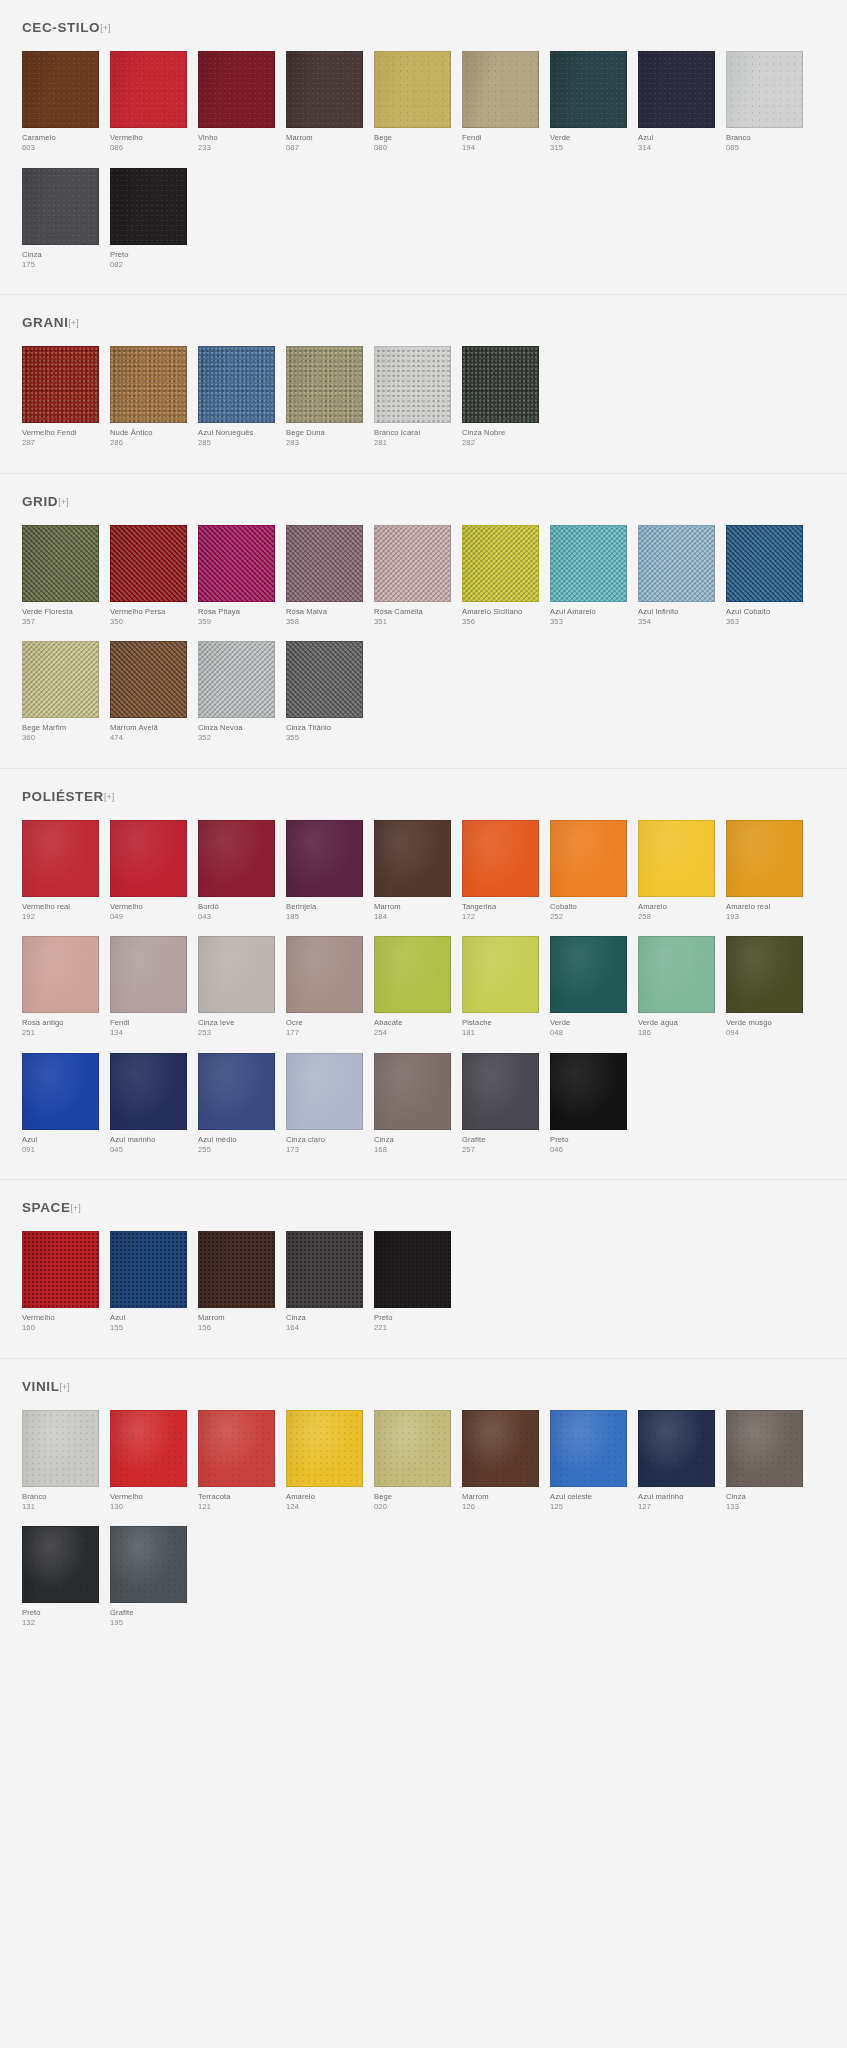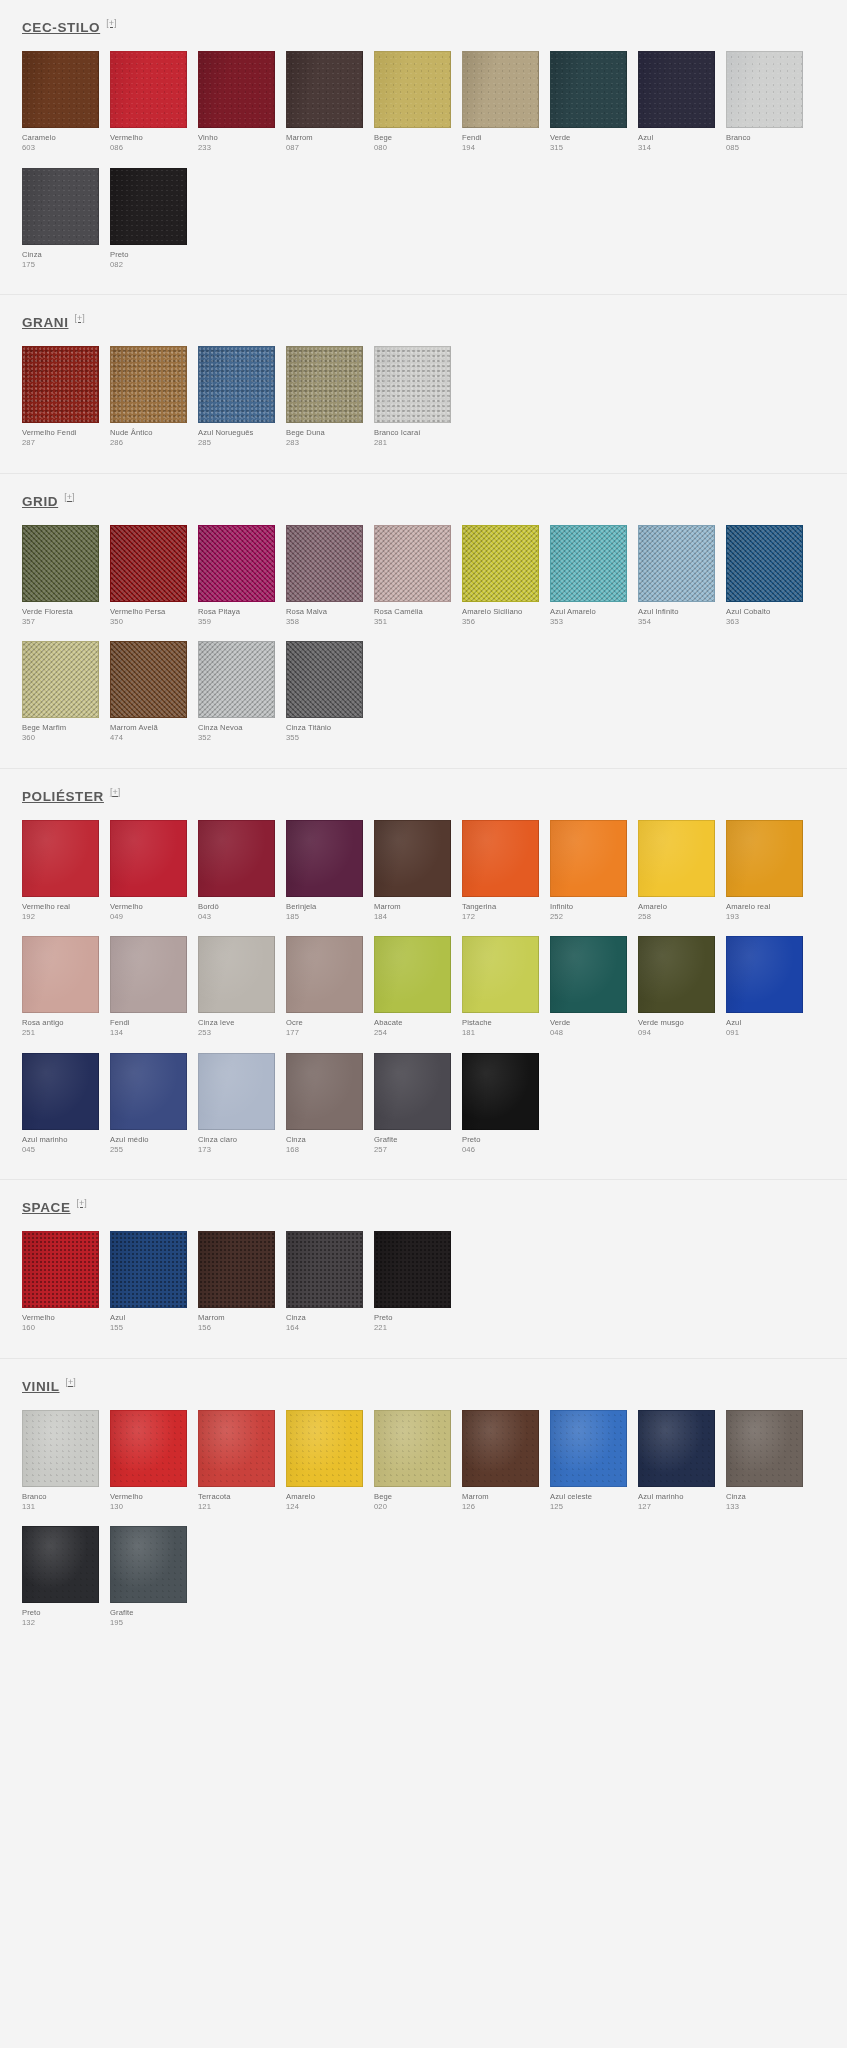--- a/index.html
+++ b/index.html
@@ -27,23 +27,21 @@
   .section-inner {
     padding: 20px 22px 10px 22px;
   }
   .section-title {
     font-size: 13.5px;
     font-weight: bold;
     letter-spacing: 0.6px;
     color: #5a5a5a;
     margin: 0 0 16px 0;
     display: flex;
-    align-items: flex-start;
-    gap: 6px;
-    text-decoration: underline;
+    align-items: flex-end;
   }
   .section-title .plus {
     font-size: 9px;
     font-weight: normal;
     color: #9a9a9a;
     letter-spacing: 0;
     position: relative;
     top: -2px;
   }
 
@@ -218,20 +216,25 @@
             <div class="swatch">
               <div class="swatch-chip tex-grain" style="background: linear-gradient(105deg, rgb(141, 133, 102) 0%, rgb(154, 146, 113) 38%, rgb(154, 146, 113) 100%);"></div>
               <div class="swatch-name">Bege Duna</div>
               <div class="swatch-code">283</div>
             </div>
             <div class="swatch">
               <div class="swatch-chip tex-grain" style="background: linear-gradient(105deg, rgb(194, 194, 192) 0%, rgb(205, 205, 203) 38%, rgb(205, 205, 203) 100%);"></div>
               <div class="swatch-name">Branco Icaraí</div>
               <div class="swatch-code">281</div>
             </div>
+            <div class="swatch">
+              <div class="swatch-chip tex-grain" style="background: linear-gradient(105deg, rgb(43, 49, 43) 0%, rgb(51, 58, 51) 38%, rgb(51, 58, 51) 100%);"></div>
+              <div class="swatch-name">Cinza Nobre</div>
+              <div class="swatch-code">282</div>
+            </div>
           </div>
         </div>
       </div>
       <div class="section">
         <div class="section-divider"></div>
         <div class="section-inner">
           <h2 class="section-title">
             <span>GRID</span>
             <span class="plus">[+]</span>
           </h2>
@@ -337,21 +340,21 @@
               <div class="swatch-name">Marrom</div>
               <div class="swatch-code">184</div>
             </div>
             <div class="swatch">
               <div class="swatch-chip tex-flat" style="background: linear-gradient(105deg, rgb(213, 82, 28) 0%, rgb(228, 91, 34) 38%, rgb(228, 91, 34) 100%);"></div>
               <div class="swatch-name">Tangerina</div>
               <div class="swatch-code">172</div>
             </div>
             <div class="swatch">
               <div class="swatch-chip tex-flat" style="background: linear-gradient(105deg, rgb(222, 117, 31) 0%, rgb(237, 128, 36) 38%, rgb(237, 128, 36) 100%);"></div>
-              <div class="swatch-name">Infinito</div>
+              <div class="swatch-name">Cobalto</div>
               <div class="swatch-code">252</div>
             </div>
             <div class="swatch">
               <div class="swatch-chip tex-flat" style="background: linear-gradient(105deg, rgb(228, 184, 42) 0%, rgb(241, 197, 49) 38%, rgb(241, 197, 49) 100%);"></div>
               <div class="swatch-name">Amarelo</div>
               <div class="swatch-code">258</div>
             </div>
             <div class="swatch">
               <div class="swatch-chip tex-flat" style="background: linear-gradient(105deg, rgb(209, 143, 26) 0%, rgb(224, 154, 30) 38%, rgb(224, 154, 30) 100%);"></div>
               <div class="swatch-name">Amarelo real</div>
@@ -384,20 +387,25 @@
             </div>
             <div class="swatch">
               <div class="swatch-chip tex-flat" style="background: linear-gradient(105deg, rgb(184, 192, 74) 0%, rgb(198, 205, 83) 38%, rgb(198, 205, 83) 100%);"></div>
               <div class="swatch-name">Pistache</div>
               <div class="swatch-code">181</div>
             </div>
             <div class="swatch">
               <div class="swatch-chip tex-flat" style="background: linear-gradient(105deg, rgb(25, 78, 75) 0%, rgb(31, 90, 86) 38%, rgb(31, 90, 86) 100%);"></div>
               <div class="swatch-name">Verde</div>
               <div class="swatch-code">048</div>
+            </div>
+            <div class="swatch">
+              <div class="swatch-chip tex-flat" style="background: linear-gradient(105deg, rgb(115, 171, 142) 0%, rgb(127, 183, 154) 38%, rgb(127, 183, 154) 100%);"></div>
+              <div class="swatch-name">Verde água</div>
+              <div class="swatch-code">186</div>
             </div>
             <div class="swatch">
               <div class="swatch-chip tex-flat" style="background: linear-gradient(105deg, rgb(63, 65, 34) 0%, rgb(74, 76, 40) 38%, rgb(74, 76, 40) 100%);"></div>
               <div class="swatch-name">Verde musgo</div>
               <div class="swatch-code">094</div>
             </div>
             <div class="swatch">
               <div class="swatch-chip tex-flat" style="background: linear-gradient(105deg, rgb(23, 58, 151) 0%, rgb(27, 67, 168) 38%, rgb(27, 67, 168) 100%);"></div>
               <div class="swatch-name">Azul</div>
               <div class="swatch-code">091</div>

